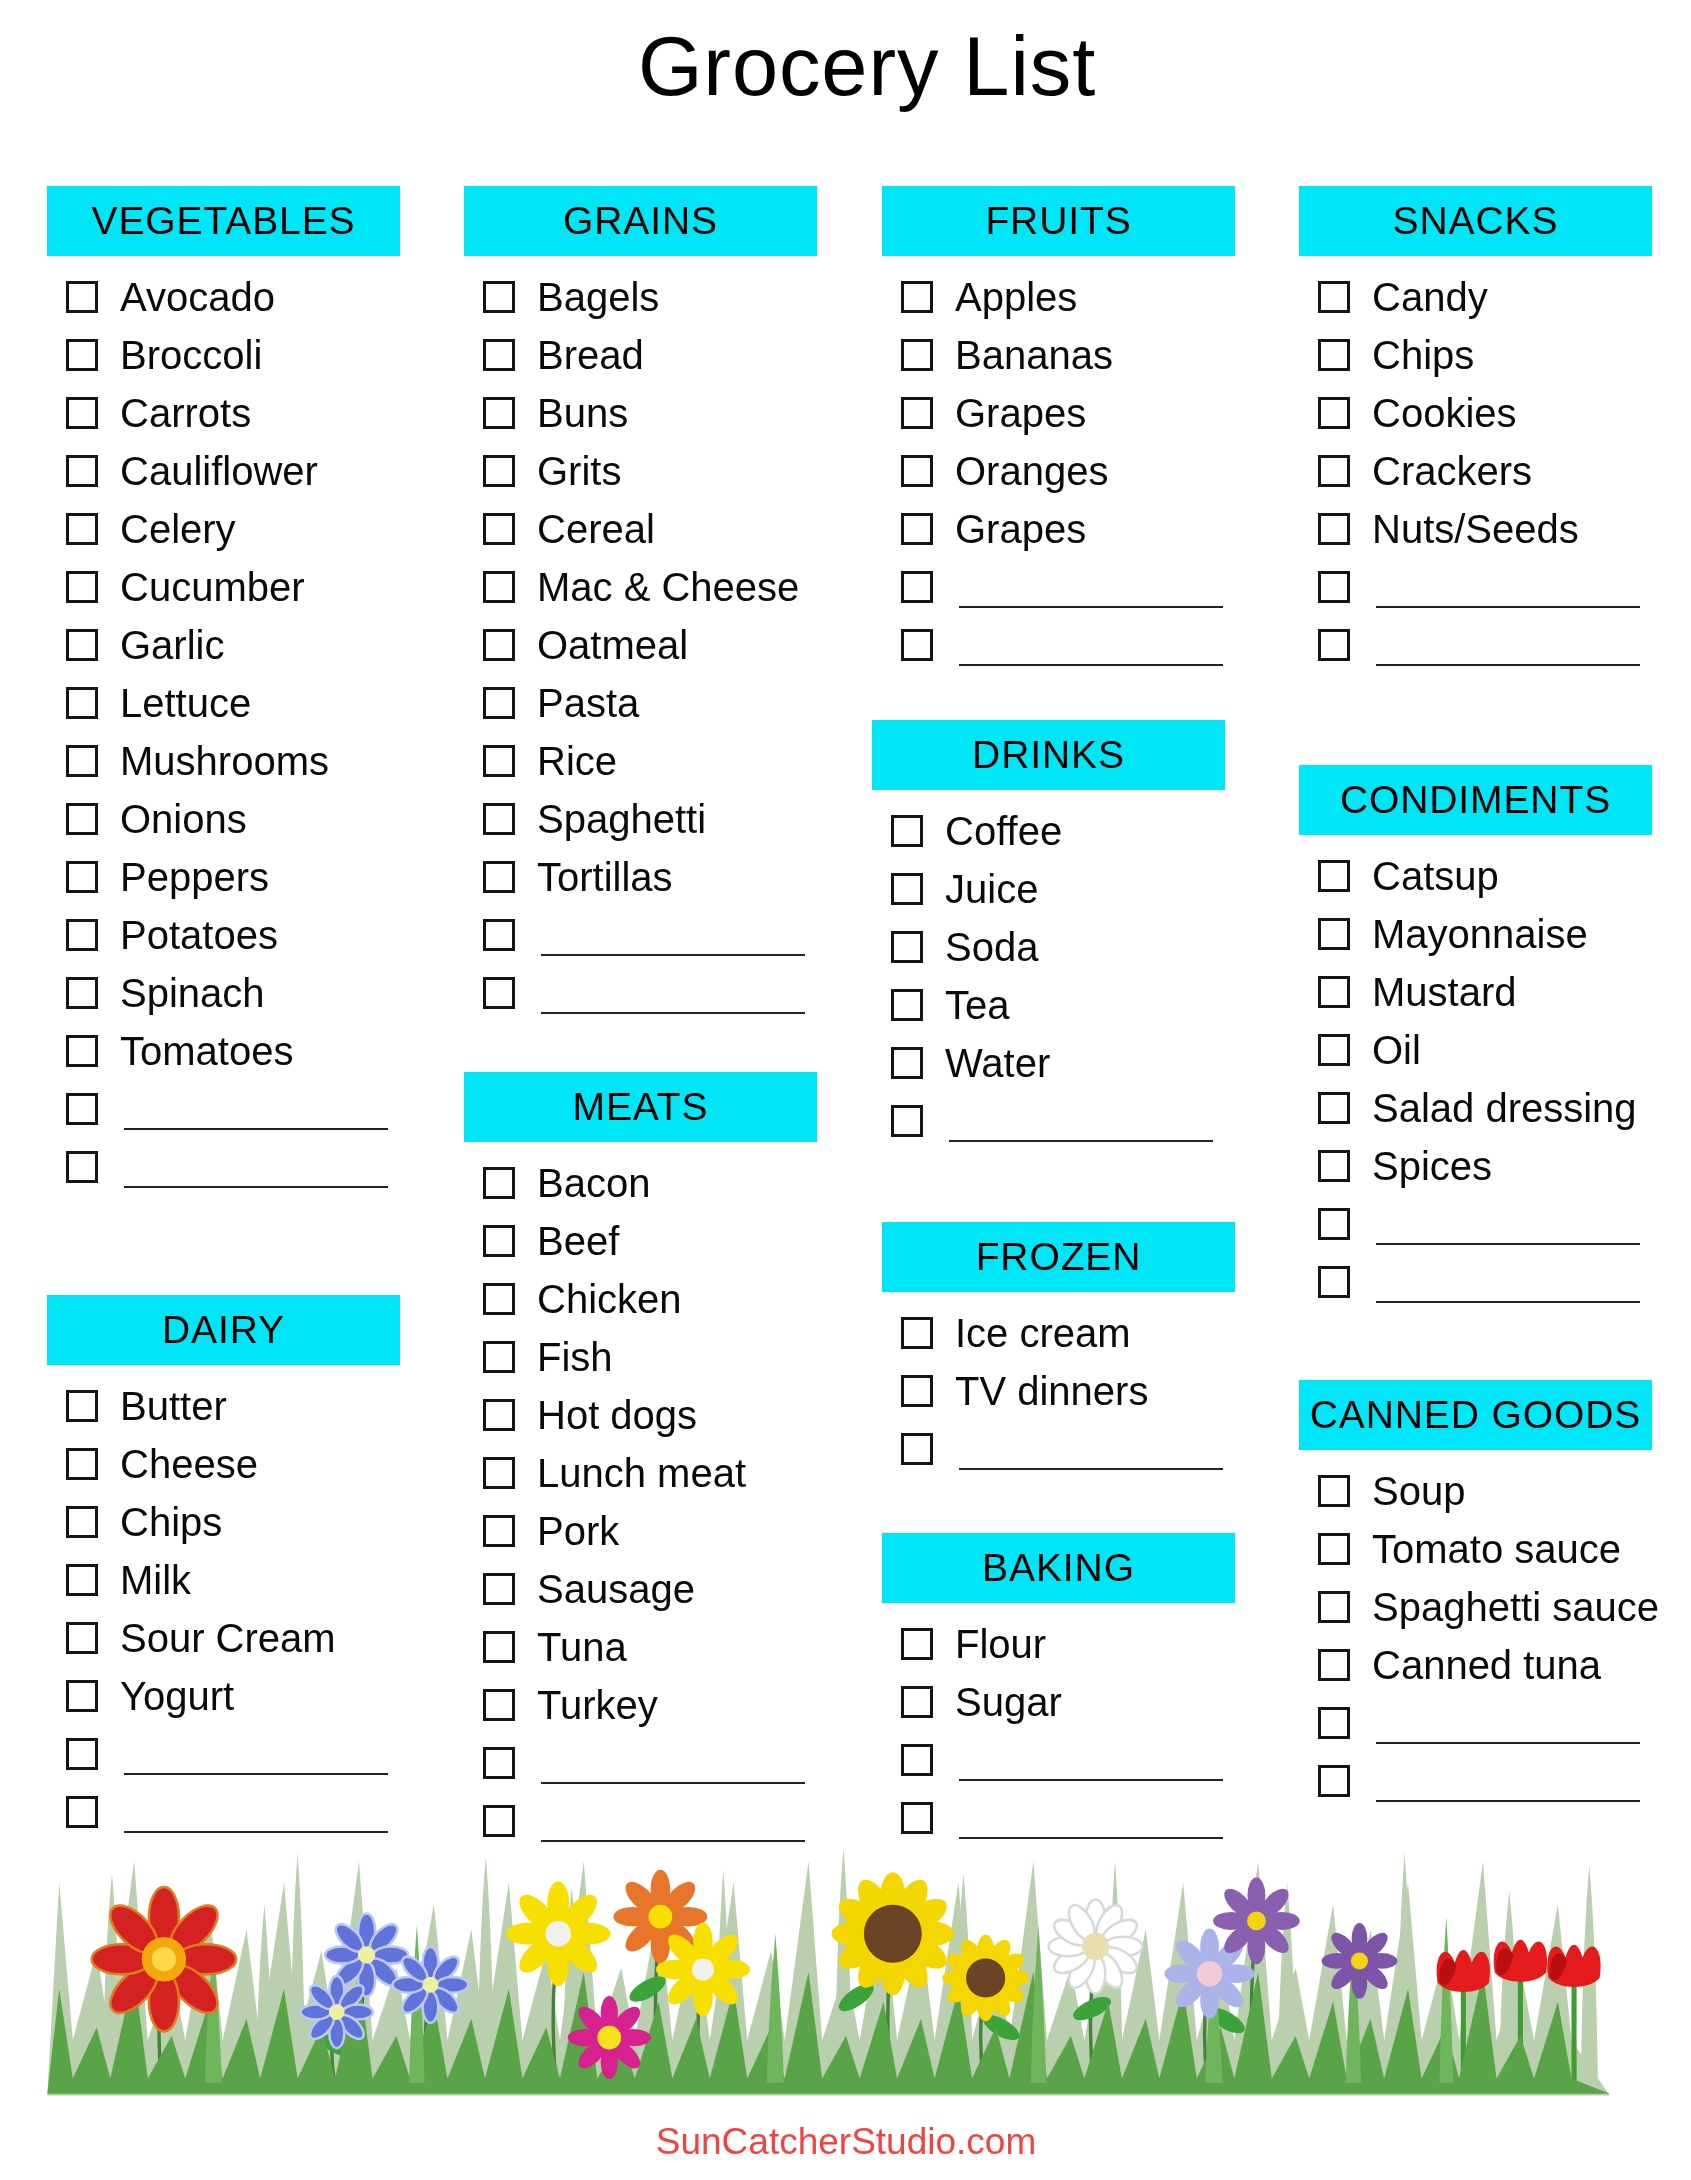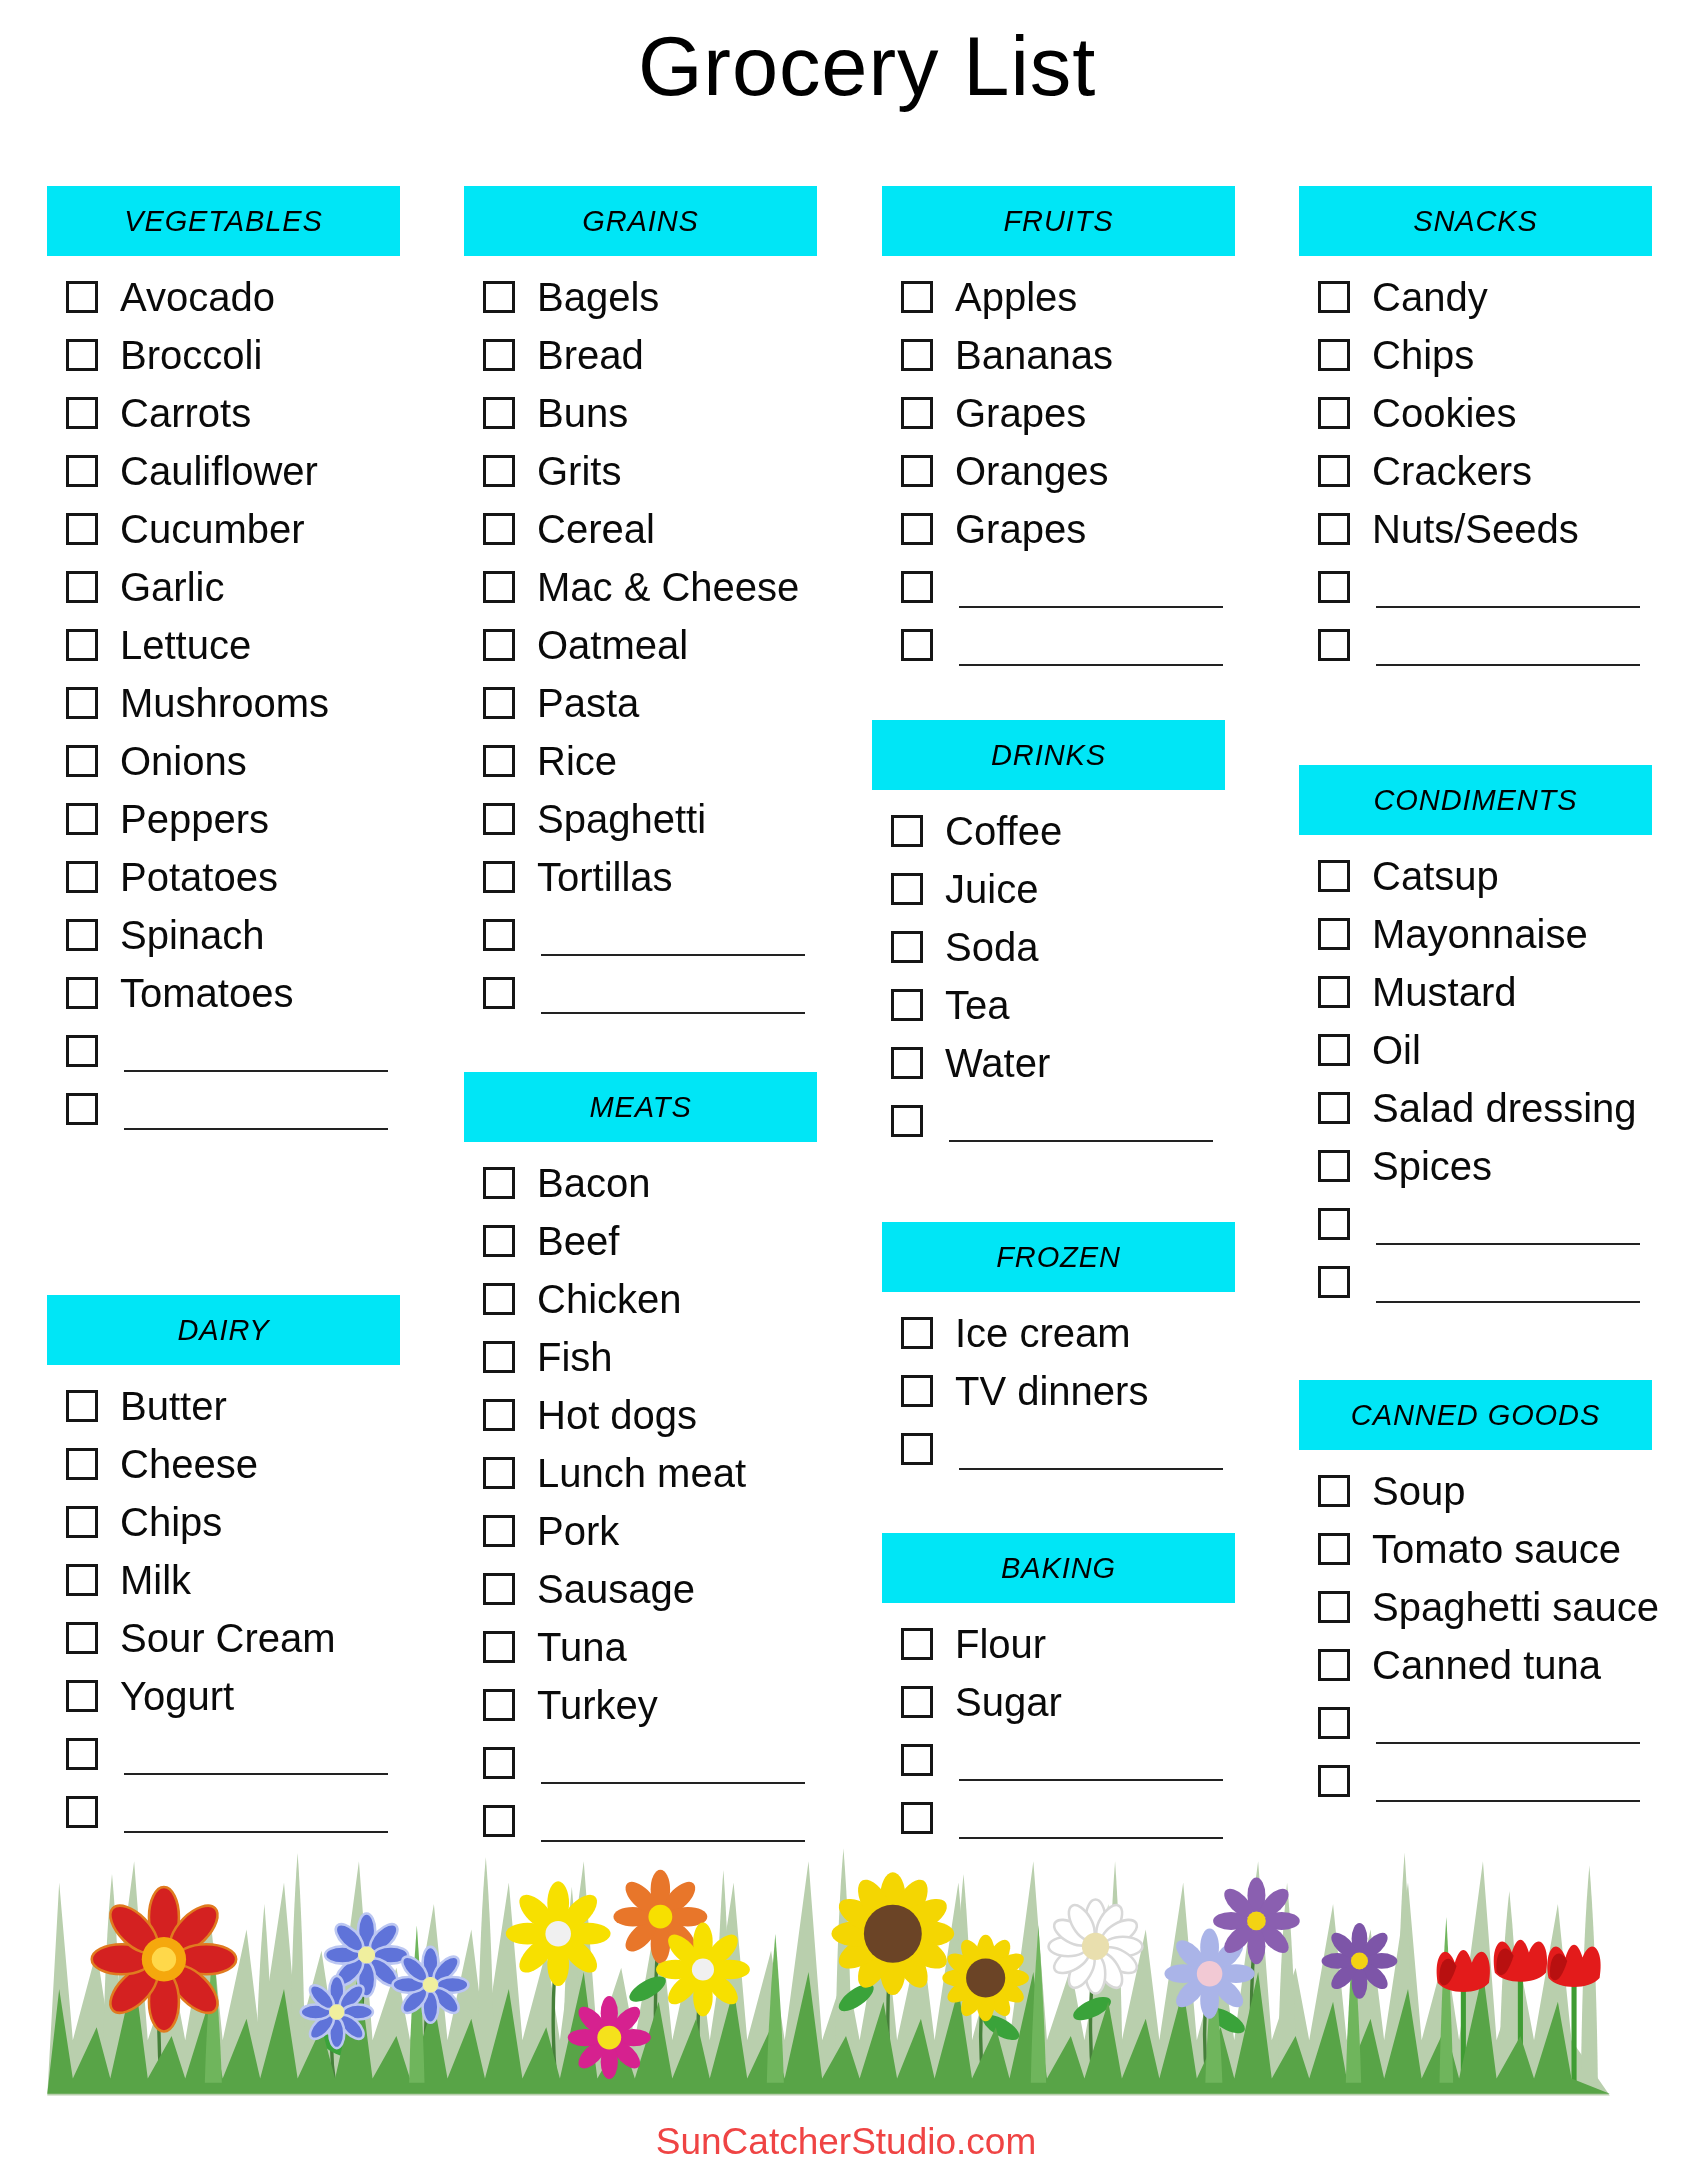--- a/index.html
+++ b/index.html
@@ -10,21 +10,21 @@
   }
   #page-title{
     position:absolute;top:15.3px;left:0;width:100%;margin:0;
     text-align:center;font-size:83px;font-weight:500;color:#000;
     letter-spacing:0.9px;line-height:1.25;padding-left:21px;
   }
   .section{position:absolute;}
   .cat-header{
     height:70px;background:var(--header-bg);
     display:flex;align-items:center;justify-content:center;
-    font-size:29px;font-weight:500;color:#000;letter-spacing:0.9px;font-style:italic;
+    font-size:39px;font-weight:500;color:#000;letter-spacing:0.9px;
   }
   .rows{margin-top:12px;}
   .row{display:flex;align-items:center;height:58px;}
   .cb{
     width:32px;height:32px;box-sizing:border-box;flex:none;
     border:3.4px solid #151515;background:#fff;margin-left:19px;
   }
   .lbl{margin-left:22px;font-size:40px;color:#0a0a0a;white-space:nowrap;}
   .line{flex:1;height:39px;margin-left:25.6px;margin-right:12px;border-bottom:2.6px solid #222;}
   #grass-wrap{position:absolute;left:0;top:1823px;width:1692px;height:281px;}
@@ -51,20 +51,24 @@
             <span class="cb"></span>
             <span class="lbl">Broccoli</span>
           </div>
           <div class="row">
             <span class="cb"></span>
             <span class="lbl">Carrots</span>
           </div>
           <div class="row">
             <span class="cb"></span>
             <span class="lbl">Cauliflower</span>
+          </div>
+          <div class="row">
+            <span class="cb"></span>
+            <span class="lbl">Celery</span>
           </div>
           <div class="row">
             <span class="cb"></span>
             <span class="lbl">Cucumber</span>
           </div>
           <div class="row">
             <span class="cb"></span>
             <span class="lbl">Garlic</span>
           </div>
           <div class="row">

